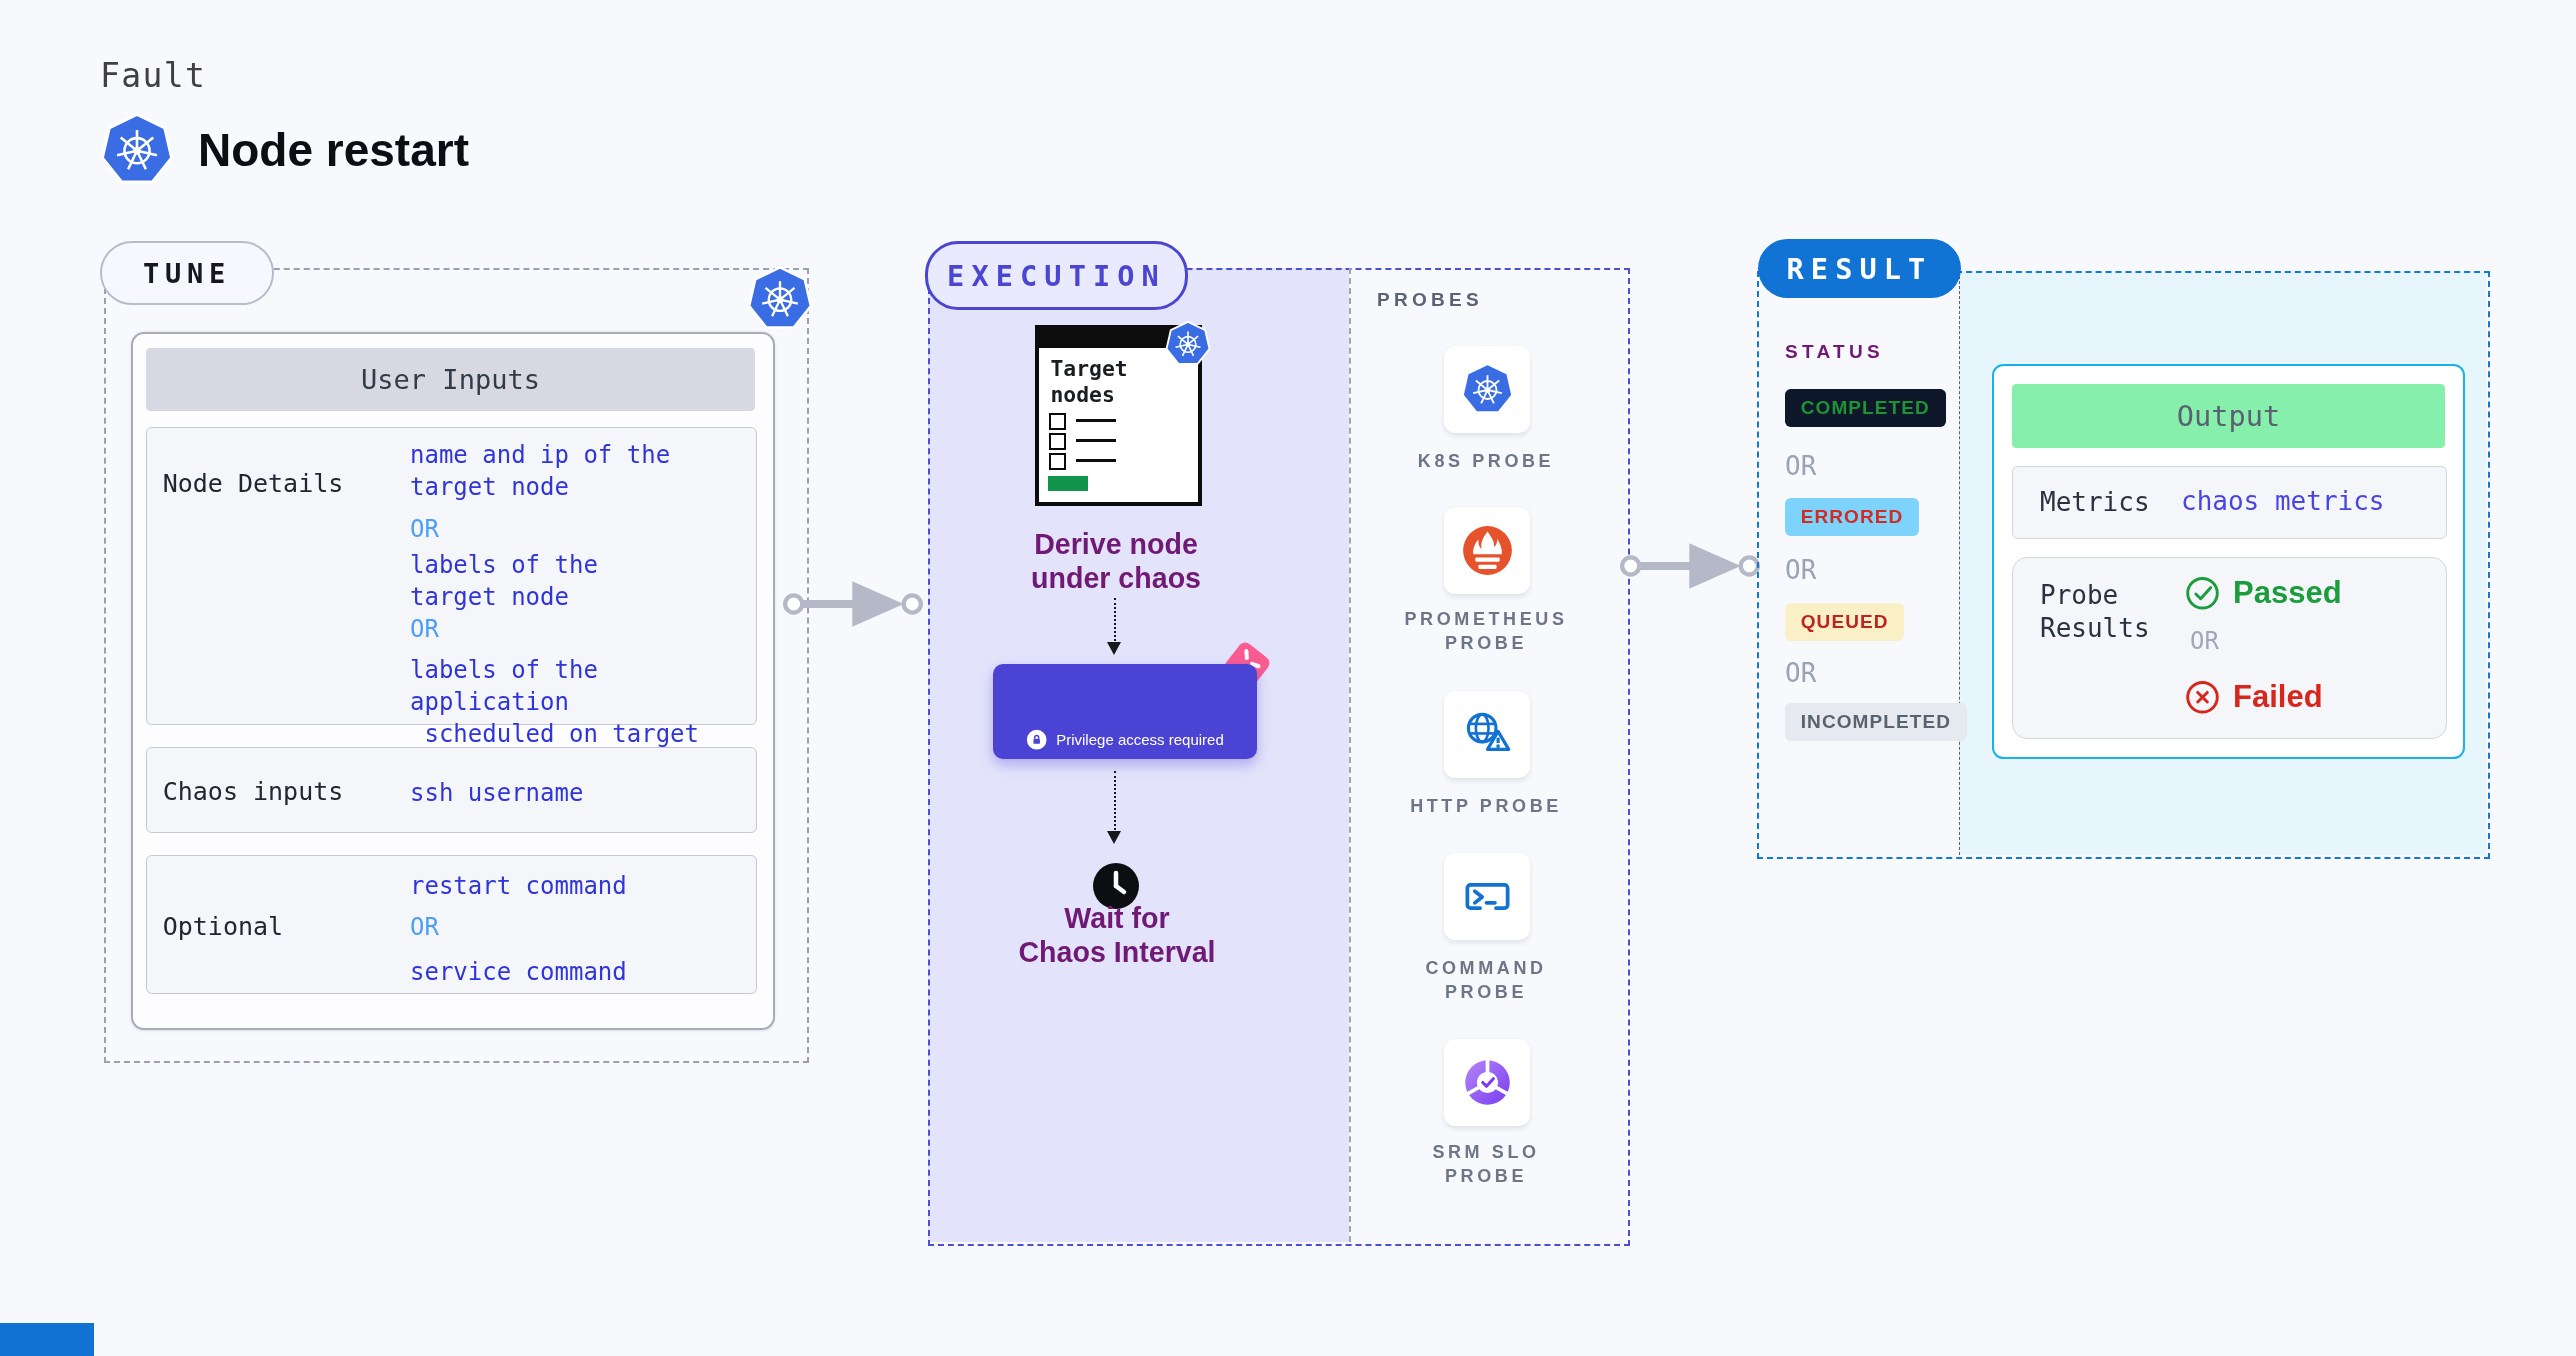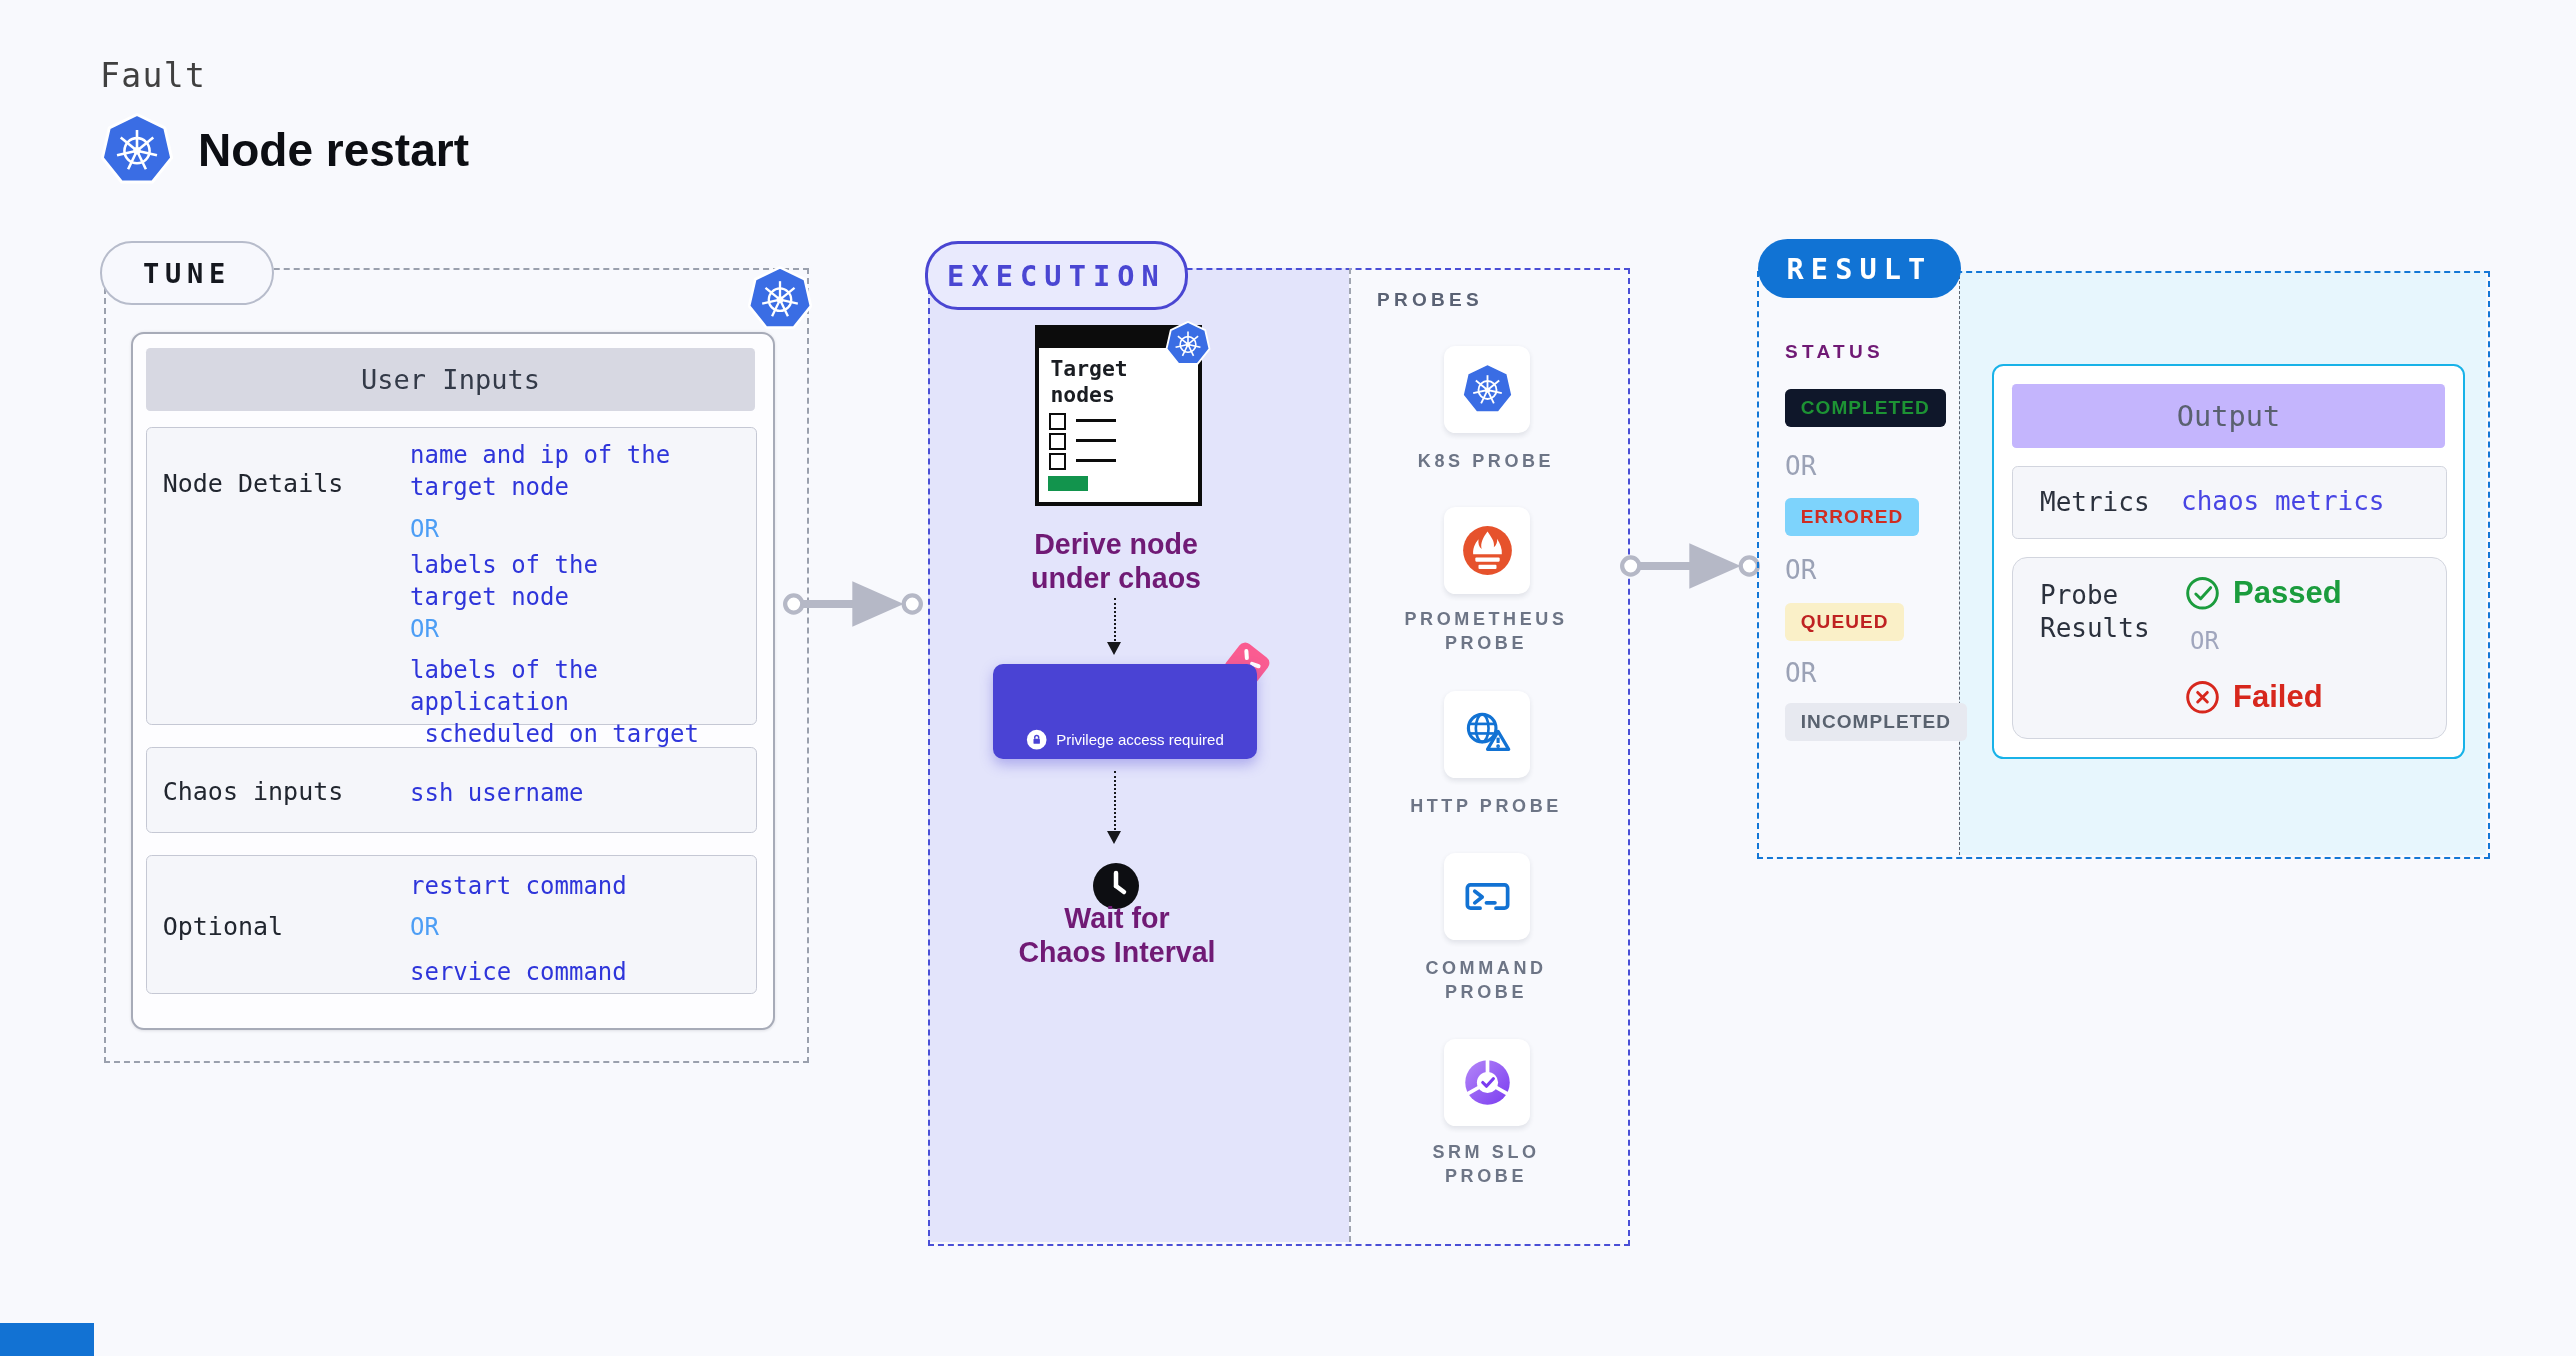--- a/index.html
+++ b/index.html
@@ -68,21 +68,21 @@
   .result-divider{left:1959px;top:271px;height:584px;width:0;border-left:1.4px dashed #5c6370;}
   .result-pill{left:1758px;top:239px;width:203px;height:59px;background:#1173d4;color:#fff;font-size:28.6px;letter-spacing:7.1px;}
   .status-heading{left:1785px;top:341px;font-size:19px;font-weight:bold;letter-spacing:4.3px;color:#701a75;}
   .badge{position:absolute;left:1785px;font-size:19px;font-weight:bold;letter-spacing:1.1px;padding:7.9px 15.7px;border-radius:5.7px;}
   .b-completed{top:389px;color:#1d9334;background:#0f172a;}
   .b-errored{top:498px;color:#cf2d22;background:#7dd3fc;}
   .b-queued{top:603px;color:#bf2222;background:#faf0c8;}
   .b-incompleted{top:703px;color:#59626f;background:#e7e9f0;}
   .or-status{position:absolute;left:1785px;font-size:26px;color:#9ba2b6;}
   .output-card{left:1992px;top:364px;width:469px;height:391px;background:#fff;border:2.9px solid #18b2e8;border-radius:11.4px;}
-  .out-header{position:absolute;left:18px;top:18px;width:433px;height:64px;background:#c4b5fd;border-radius:4.3px;color:#5a6170;font-size:28.6px;}
+  .out-header{position:absolute;left:18px;top:18px;width:433px;height:64px;background:#86efac;border-radius:4.3px;color:#5a6170;font-size:28.6px;}
   .out-row{position:absolute;left:18px;width:433px;background:#f5f6fa;border:1.4px solid #d2d5de;border-radius:5.7px;}
   .metrics-row{top:100px;height:71px;}
   .probe-row{top:191px;height:180px;border-radius:15px;}
   .out-label{position:absolute;left:27px;font-size:26px;color:#2b313d;line-height:33px;}
   .metrics-value{position:absolute;left:168px;top:19px;font-size:26px;color:#4845e4;}
   .passfail{position:absolute;font-size:31px;font-weight:bold;}
   .or-out{position:absolute;left:177px;top:69px;font-size:24px;color:#a0a6bd;}
   .corner-blue{left:0;top:1323px;width:94px;height:34px;background:#1272d3;}
 </style>
 </head>

